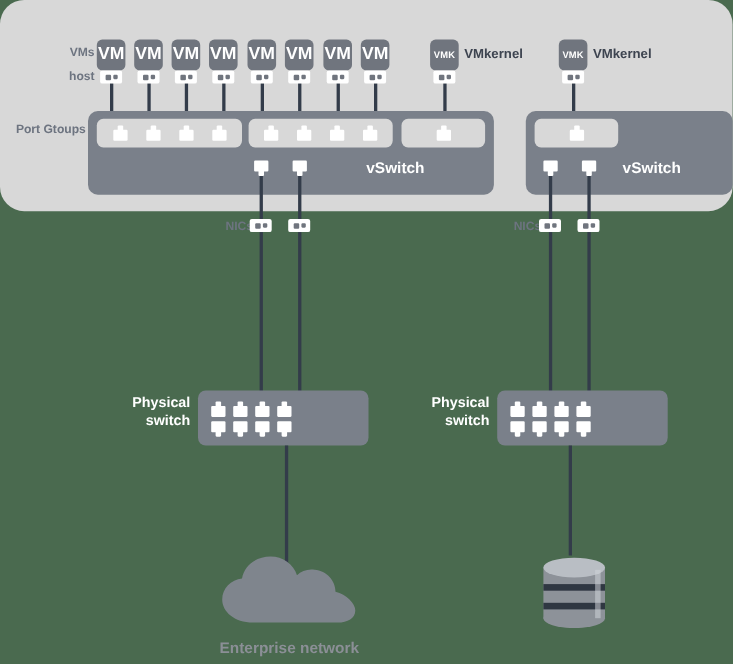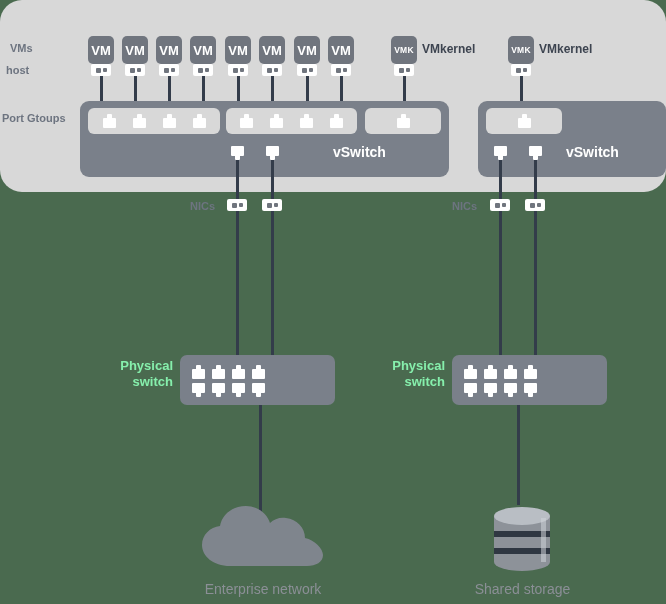--- a/index.html
+++ b/index.html
@@ -21,33 +21,33 @@
   .host-title{
     position:absolute;right:22px;top:6px;
     font-size:21px;font-weight:bold;color:#6d7480;
     letter-spacing:.2px;
   }
 
   
   .row-label{
     position:absolute;
     font-size:11px;font-weight:bold;color:#6d7480;
-    white-space:nowrap;
+    text-align:right;white-space:nowrap;
   }
 
   
   .vm-box{
     position:absolute;
     width:26px;height:28px;
     background:#70757e;
     border-radius:5px;
     color:#fff;font-weight:bold;
     display:flex;align-items:center;justify-content:center;
   }
-  .vm-box.vm{font-size:13px;}
+  .vm-box.vm{font-size:16px;}
   .vm-box.vmk{font-size:8.5px;letter-spacing:.2px;align-items:center;}
   .vmk-label{
     position:absolute;
     font-size:12px;font-weight:bold;color:#3d4450;
     white-space:nowrap;
   }
 
   
   .nic{
     position:absolute;
@@ -104,34 +104,34 @@
   .dport{position:absolute;width:13px;height:14px;}
 
   
   .pswitch{
     position:absolute;
     background:#7a808a;
     border-radius:7px;
   }
   .pswitch-label{
     position:absolute;
-    font-size:13px;font-weight:bold;color:#86efac;
+    font-size:13px;font-weight:bold;color:#ffffff;
     line-height:16px;text-align:right;white-space:pre-line;
   }
   .pswitch .grid{
     position:absolute;left:12px;top:10px;
     display:grid;grid-template-columns:repeat(4,20px);
     grid-template-rows:repeat(2,18px);
   }
 
   
   .cloud{position:absolute;}
   .cloud-label,.storage-label{
     position:absolute;
-    font-size:14px;font-weight:normal;color:#8b8f96;
+    font-size:14px;font-weight:bold;color:#8b8f96;
     white-space:nowrap;text-align:center;
   }
   
   .storage{position:absolute;}
 </style>
 </head>
 <body>
 
 <div id="stage">
 
@@ -430,15 +430,14 @@
   <div class="storage" style="left:491px;top:503px;width:62px;height:68px;">
     <svg width="62" height="68" viewBox="0 0 62 68">
       <rect x="3" y="13" width="56" height="46" fill="#8d9299"></rect>
       <ellipse cx="31" cy="59" rx="28" ry="9" fill="#8d9299"></ellipse>
       <ellipse cx="31" cy="13" rx="28" ry="9" fill="#b9bec4"></ellipse>
       <rect x="3" y="28" width="56" height="6" fill="#2f3742"></rect>
       <rect x="3" y="45" width="56" height="6" fill="#2f3742"></rect>
       <rect x="50" y="15" width="5" height="44" fill="#cfd3d8" opacity="0.55"></rect>
     </svg>
   </div>
-  <div class="storage-label" style="left:435px;top:581px;width:175px;">Shared storage</div>
 
 </div>
 
 </body></html>

